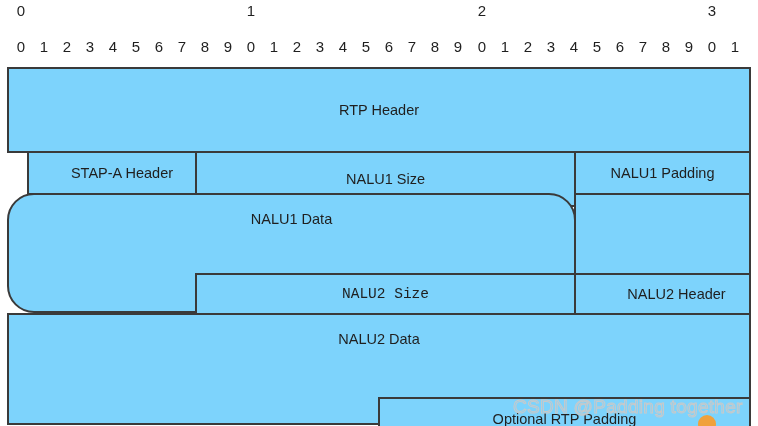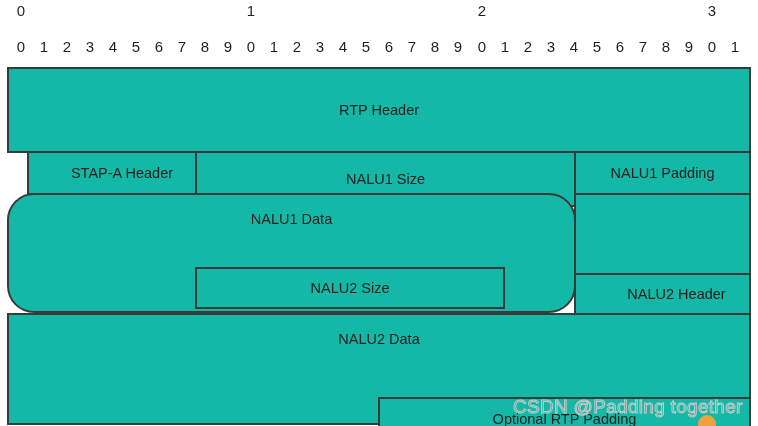--- a/index.html
+++ b/index.html
@@ -47,21 +47,21 @@
   #diagram {
     position: absolute;
     left: 7px;
     top: 67px;
     width: 744px;
     height: 359px;
   }
   .cell {
     position: absolute;
     box-sizing: border-box;
-    background: #14b8a6;
+    background: #7dd3fc;
     border: 2px solid #3a3a3a;
     display: flex;
     align-items: center;
     justify-content: center;
     font-size: 14.5px;
     line-height: 17px;
     color: #1f1f1f;
     white-space: nowrap;
   }
   .cell.top-label {
@@ -153,21 +153,21 @@
   <div class="cell" style="left:567px; top:84px; width:177px; height:44px;">
     <span>NALU1 Padding</span>
   </div>
 
   <div class="cell top-label" style="left:0px; top:126px; width:569px; height:120px;border-radius:27px;">
     <span>NALU1 Data</span>
   </div>
 
   <div class="cell" style="left:567px; top:126px; width:177px; height:82px; border-bottom:none;"></div>
 
-  <div class="cell" style="left:188px; top:200px; width:310px; height:42px;">
+  <div class="cell" style="left:188px; top:206px; width:381px; height:42px;font-family:Liberation Mono, monospace;">
     <span>NALU2 Size</span>
   </div>
   <div class="cell" style="left:567px; top:206px; width:177px; height:42px;padding-left:28px;">
     <span>NALU2 Header</span>
   </div>
 
   <div class="cell top-label" style="left:0px; top:246px; width:744px; height:112px;">
     <span>NALU2 Data</span>
   </div>
 

